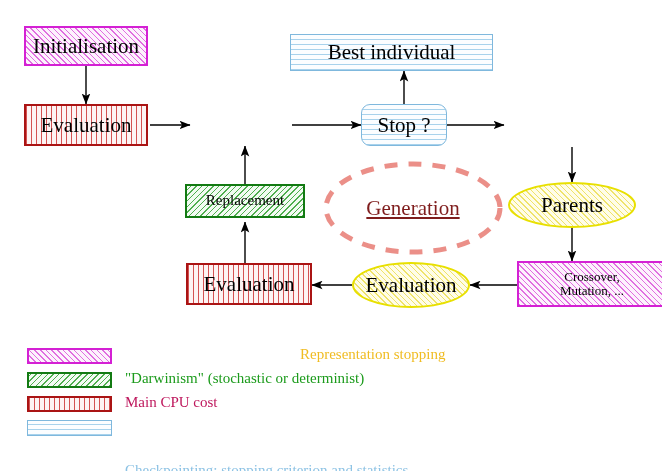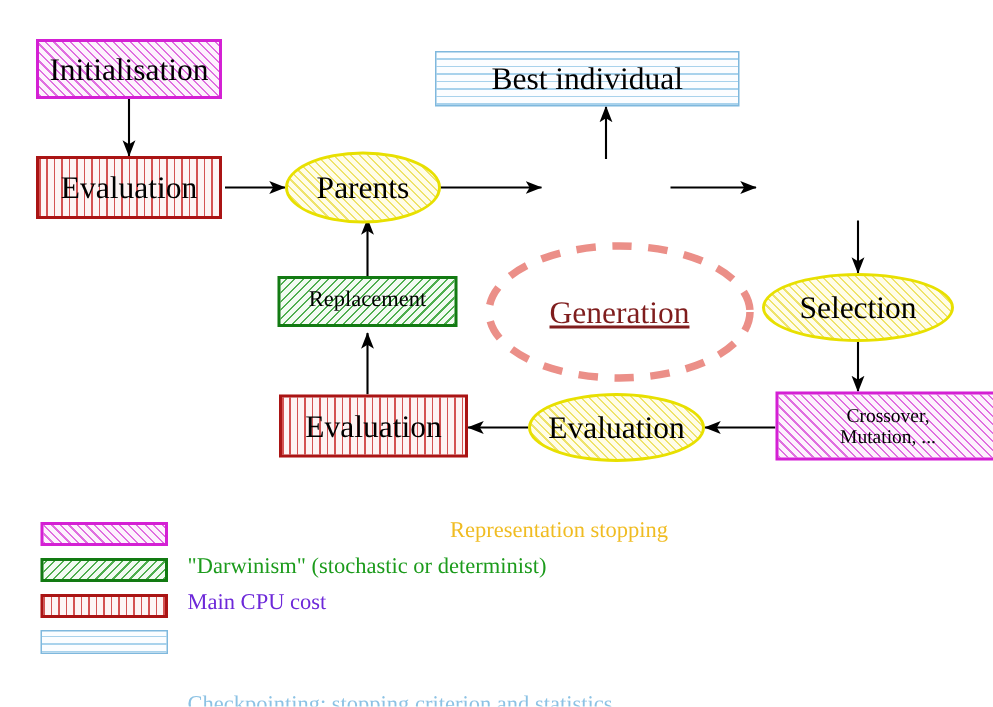--- a/index.html
+++ b/index.html
@@ -56,21 +56,21 @@
   
   #arrows{position:absolute;left:0;top:0;width:662px;height:471px;z-index:2;}
 
   
   .legend-swatch{position:absolute;box-sizing:border-box;width:85px;height:16px;}
   .legend-text{position:absolute;white-space:nowrap;font-size:15px;
                font-family:"Liberation Serif","DejaVu Serif",serif;}
   .lg-magenta{color:#e418b4;}
   .lg-gold{color:#f0bc22;}
   .lg-green{color:#1c9b1c;}
-  .lg-red{color:#6d28d9;}
+  .lg-red{color:#be185d;}
   .lg-blue{color:#8cc2e4;margin-top:44px;}
 </style>
 </head>
 <body>
 
 <div id="stage">
 
   <svg class="gen-ellipse" style="left:318px;top:158px;width:190px;height:100px;" viewBox="0 0 190 100">
     <ellipse cx="95" cy="50" rx="87" ry="44" fill="none" stroke="#eb8f88" stroke-width="5" stroke-dasharray="13,11" stroke-linecap="butt"></ellipse>
   </svg>
@@ -111,32 +111,32 @@
   </svg>
 
   <div class="node fill-magenta" style="left:24px;top:26px;width:124px;height:40px;font-size:21px;">
     <span>Initialisation</span>
   </div>
 
   <div class="node fill-red" style="left:24px;top:104px;width:124px;height:42px;font-size:21px;">
     <span>Evaluation</span>
   </div>
 
-  <div class="node fill-yellow ellipse" style="left:190px;top:101px;width:104px;height:48px;font-size:21px;">
-    <span>Parents</span>
-  </div>
 
   <div class="node fill-blue" style="left:290px;top:34px;width:203px;height:37px;font-size:21px;">
     <span>Best individual</span>
   </div>
 
+  <div class="node fill-blue rounded" style="left:361px;top:104px;width:86px;height:42px;font-size:21px;">
+    <span>Stop ?</span>
+  </div>
 
 
   <div class="node fill-yellow ellipse" style="left:508px;top:182px;width:128px;height:46px;font-size:21px;">
-    <span>Selection</span>
+    <span>Parents</span>
   </div>
 
   <div class="node fill-magenta" style="left:517px;top:261px;width:150px;height:46px;font-size:13px;flex-direction:column;">
     <span>Crossover,</span>
     <span>Mutation, ...</span>
   </div>
 
   <div class="node fill-yellow ellipse" style="left:352px;top:262px;width:118px;height:46px;font-size:21px;">
     <span>Evaluation</span>
   </div>

